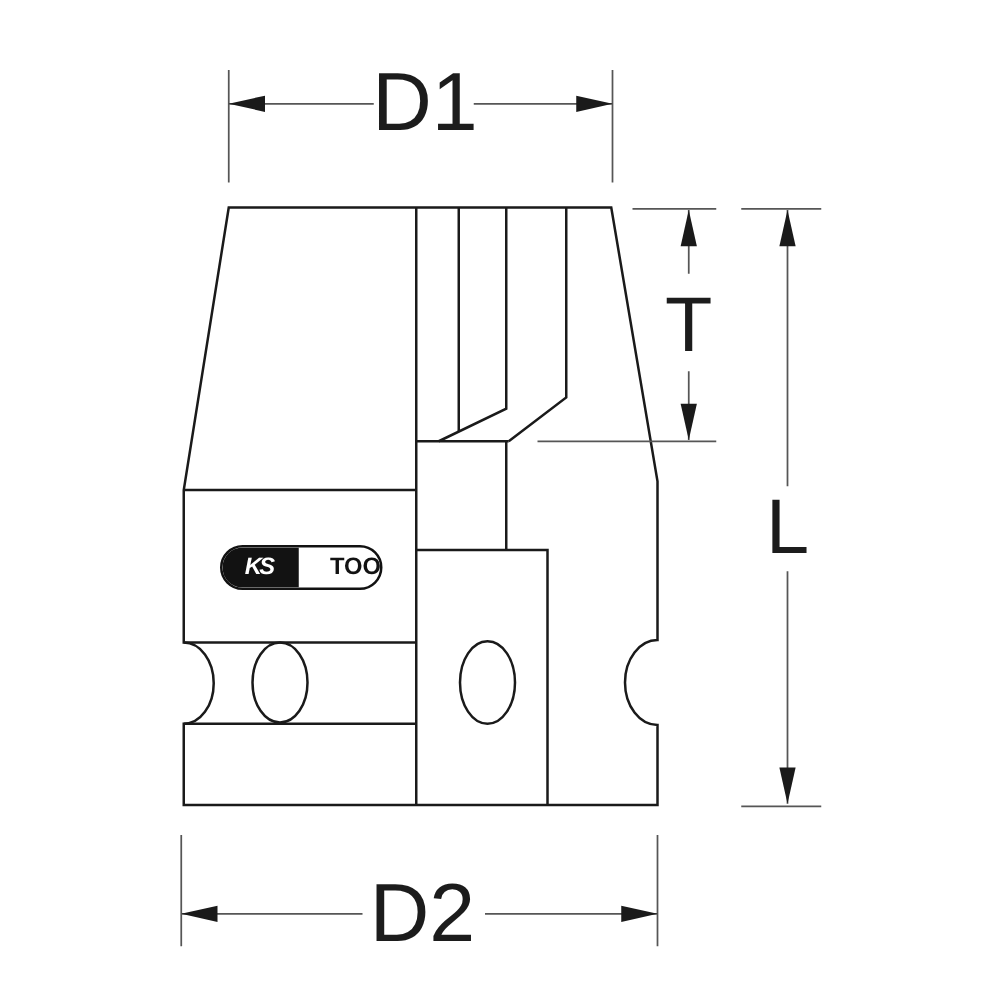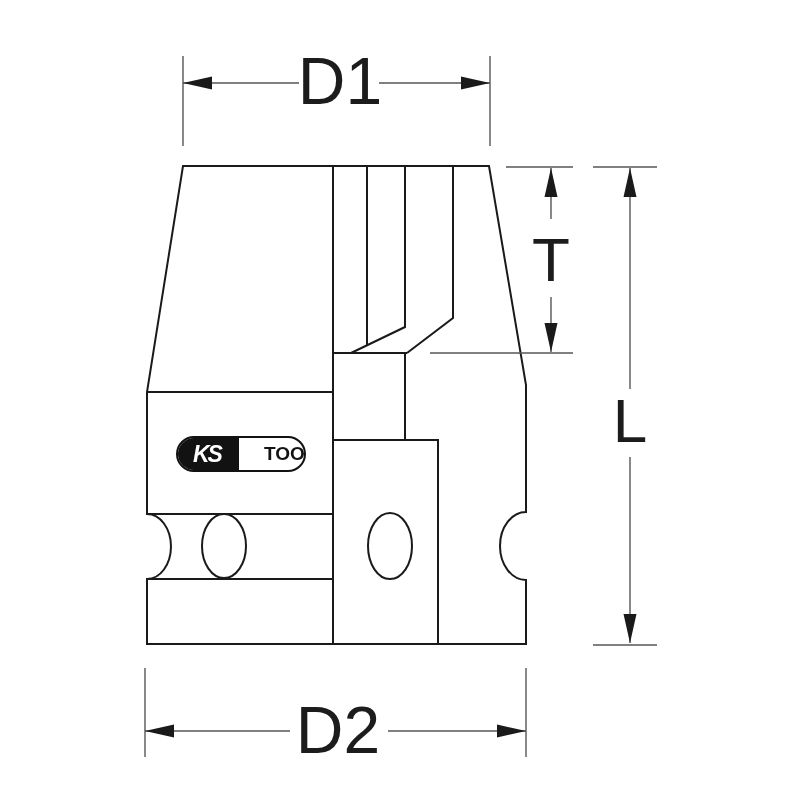--- a/index.html
+++ b/index.html
@@ -62,21 +62,21 @@
   }
   .logo-ks {
     background: #121212;
     color: #ffffff;
     flex: 0 0 46%;
     display: flex;
     align-items: center;
     justify-content: center;
     font-style: italic;
     font-weight: bold;
-    font-size: 23px;
+    font-size: 19px;
     letter-spacing: -2px;
     padding-right: 3px;
   }
   .logo-tools {
     flex: 1;
     display: flex;
     align-items: center;
     justify-content: flex-start;
     font-weight: bold;
     font-size: 19px;

